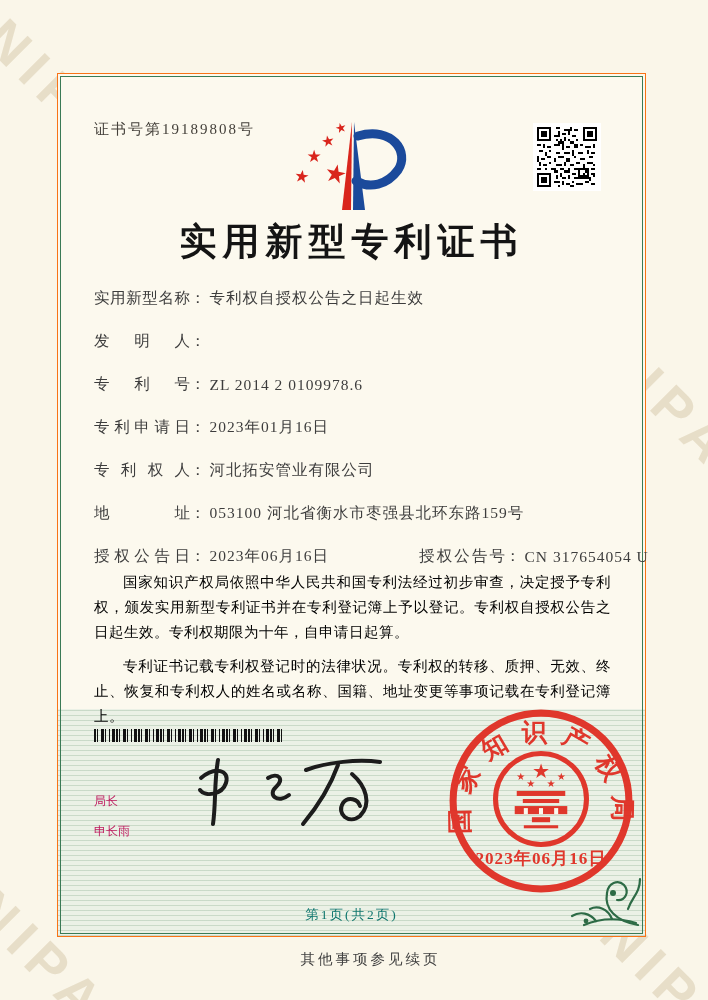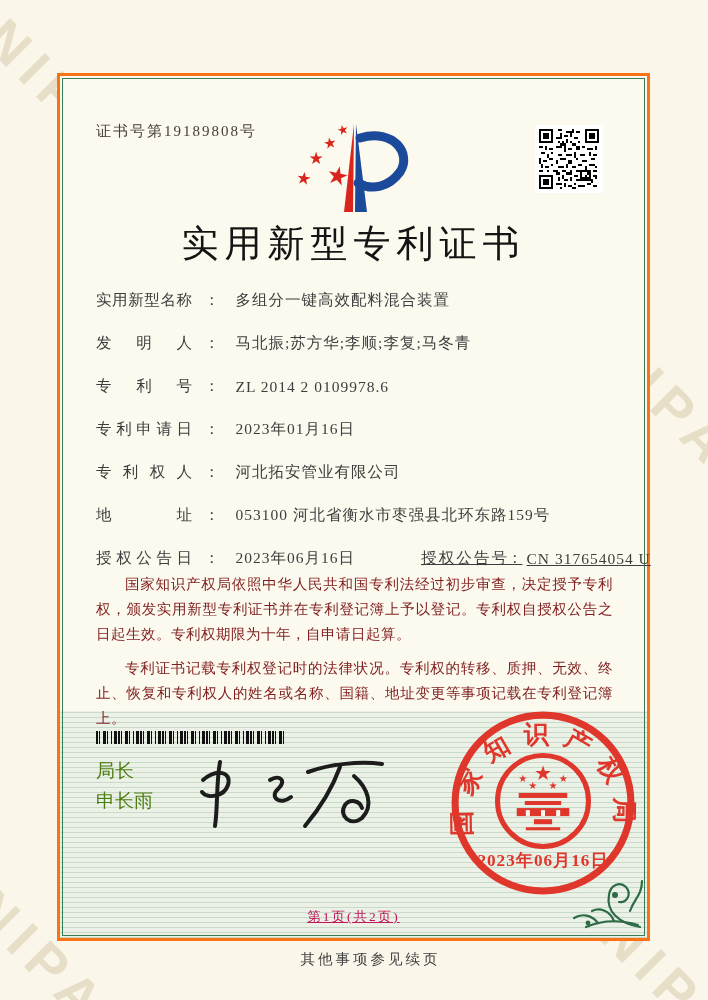--- a/index.html
+++ b/index.html
@@ -10,53 +10,53 @@
   }
   .wm{
     position:absolute;font-family:"Liberation Sans","DejaVu Sans",sans-serif;
     font-weight:bold;font-size:54px;letter-spacing:10px;
     color:rgba(182,162,116,0.28);
     transform:rotate(45deg);transform-origin:left top;
     pointer-events:none;white-space:nowrap;
   }
   .cert{
     position:absolute;left:57px;top:73px;width:587px;height:862px;
-    border:3px solid #f97316;background:#fcf9ee;
+    border:1px solid #f97316;background:#fcf9ee;
   }
   .cert-inner{position:absolute;inset:2px;border:1px solid #3a7a55;pointer-events:none;}
   .pattern-band{
     position:absolute;left:0;right:0;top:635px;bottom:0;
     background-color:#ebf1e6;
     background-image:repeating-linear-gradient(0deg,rgba(140,175,145,0.35) 0 1px,transparent 1px 5px);
   }
   .cert-no{position:absolute;left:36px;top:46px;font-size:15px;letter-spacing:2px;color:#44403a;}
   .logo{position:absolute;left:50%;top:38px;transform:translateX(-50%);}
   .qr{position:absolute;right:44px;top:49px;width:60px;height:60px;background:#fff;padding:4px;}
   .title{
     position:absolute;left:0;right:0;top:143px;text-align:center;
-    font-size:37px;font-weight:normal;letter-spacing:6px;color:#141414;
+    font-size:37px;font-weight:bold;letter-spacing:6px;color:#141414;
   }
   .fields{position:absolute;left:36px;right:24px;top:203px;font-size:15.5px;color:#3d3d3d;}
-  .f-row{height:43px;display:flex;align-items:center;position:relative;gap:12px;}
+  .f-row{height:43px;display:flex;align-items:center;position:relative;}
   .f-label{display:inline-block;width:96px;text-align:justify;text-align-last:justify;flex:0 0 96px;}
   .f-colon{flex:0 0 auto;margin-right:4px;}
   .f-value{letter-spacing:1px;white-space:nowrap;}
-  .grant-pair{position:absolute;left:325px;top:0;height:43px;display:flex;align-items:center;text-decoration:underline;}
+  .grant-pair{position:absolute;left:325px;top:0;height:43px;display:flex;align-items:center;}
   .grant-pair .f-label{width:86px;flex:0 0 86px;}
-  .paras{position:absolute;left:36px;right:34px;top:496px;font-size:14.5px;line-height:25px;color:#7f1d1d;text-align:justify;}
+  .paras{position:absolute;left:36px;right:34px;top:496px;font-size:14.5px;line-height:25px;color:#000000;text-align:justify;}
   .paras p{margin:0 0 9px 0;text-indent:2em;letter-spacing:0.5px;}
   .barcode{
     position:absolute;left:36px;top:655px;width:190px;height:13px;
     background:repeating-linear-gradient(90deg,#111 0 2px,transparent 2px 3px,#111 3px 4px,transparent 4px 7px,#111 7px 10px,transparent 10px 11px,#111 11px 12px,transparent 12px 15px,#111 15px 16px,transparent 16px 18px,#111 18px 21px,transparent 21px 22px);
   }
-  .signer{position:absolute;left:36px;top:680px;font-size:19px;line-height:30px;color:#4d7c0f;}
+  .signer{position:absolute;left:36px;top:712px;font-size:12px;line-height:30px;color:#be185d;}
   .sig{position:absolute;left:130px;top:668px;}
   .seal{position:absolute;right:8px;top:630px;}
   .ornament{position:absolute;right:3px;bottom:3px;}
-  .page-no{position:absolute;left:0;right:0;bottom:12px;text-align:center;font-size:13.5px;letter-spacing:2px;color:#be185d;text-decoration:underline;}
+  .page-no{position:absolute;left:0;right:0;bottom:12px;text-align:center;font-size:13.5px;letter-spacing:2px;color:#0f766e;}
   .continuation-note{
     position:absolute;left:0;right:0;top:950px;text-align:center;
     font-size:14.5px;letter-spacing:3px;color:#3f3f3f;padding-left:33px;
   }
 </style>
 </head>
 <body>
 
 <div class="page">
 
@@ -101,26 +101,25 @@
         <path fill="#000" d="M9 0h2v1H9z M13 1h3v1h-3z M16 0h1v2h-1z M10 2h1v3h-1z M12 3h2v1h-2z M15 2h1v2h-1z M18 1h2v1h-2z M8 4h2v1H8z M13 5h1v2h-1z M17 4h2v1h-2z M9 6h1v1H9z M11 6h1v1h-1z M15 6h1v1h-1z M19 6h1v1h-1z M10 7h3v1h-3z M16 7h2v1h-2z M0 8h2v1H0z M3 8h1v2h-1z M5 9h2v1H5z M8 8h3v1H8z M12 8h1v3h-1z M14 9h2v1h-2z M18 8h2v2h-2z M21 8h1v1h-1z M23 9h3v1h-3z M27 8h1v2h-1z M1 11h2v1H1z M4 12h1v2h-1z M6 11h1v1H6z M9 12h2v1H9z M13 12h3v1h-3z M17 11h1v3h-1z M20 12h2v1h-2z M24 11h1v2h-1z M26 12h2v1h-2z M0 14h1v3h-1z M2 15h2v1H2z M5 14h2v1H5z M8 15h1v2h-1z M10 14h3v1h-3z M14 15h2v2h-2z M18 14h1v1h-1z M21 15h2v1h-2z M25 14h2v1h-2z M1 17h1v2h-1z M3 18h2v1H3z M6 17h1v1H6z M9 18h3v1H9z M13 17h1v2h-1z M16 18h2v1h-2z M19 17h2v1h-2z M22 18h1v2h-1z M24 17h3v1h-3z M27 18h1v1h-1z M0 20h2v1H0z M4 20h1v1H4z M7 20h2v1H7z M11 20h2v1h-2z M15 20h1v1h-1z M18 20h3v1h-3z M23 20h1v1h-1z M26 20h2v1h-2z M8 21h2v1H8z M11 22h1v2h-1z M13 21h3v1h-3z M17 22h2v1h-2z M20 21h1v2h-1z M23 21h2v1h-2z M26 22h2v1h-2z M9 23h1v2h-1z M12 24h2v1h-2z M15 23h1v2h-1z M18 24h2v1h-2z M21 23h3v1h-3z M25 24h1v2h-1z M27 23h1v1h-1z M8 26h3v1H8z M12 26h1v2h-1z M14 27h2v1h-2z M17 26h1v1h-1z M19 27h3v1h-3z M23 26h2v1h-2z M26 27h2v1h-2z M10 28h1v1h-1z M16 28h2v1h-2z M20 20h5v1h-5z M20 21h1v4h-1z M24 21h1v4h-1z M21 24h3v1h-3z M22 22h1v1h-1z"></path>
       </svg>
     </div>
 
     <div class="title">实用新型专利证书</div>
 
     <div class="fields">
       <div class="f-row">
         <span class="f-label">实用新型名称</span>
           <span class="f-colon">：</span>
-          <span class="f-value">多组分一键高效配料混合装置</span>
+          <span class="f-value">专利权自授权公告之日起生效</span>
       </div>
       <div class="f-row">
         <span class="f-label">发明人</span>
           <span class="f-colon">：</span>
-          <span class="f-value">马北振;苏方华;李顺;李复;马冬青</span>
       </div>
       <div class="f-row">
         <span class="f-label">专利号</span>
           <span class="f-colon">：</span>
           <span class="f-value">ZL 2014 2 0109978.6</span>
       </div>
       <div class="f-row">
         <span class="f-label">专利申请日</span>
           <span class="f-colon">：</span>
           <span class="f-value">2023年01月16日</span>

